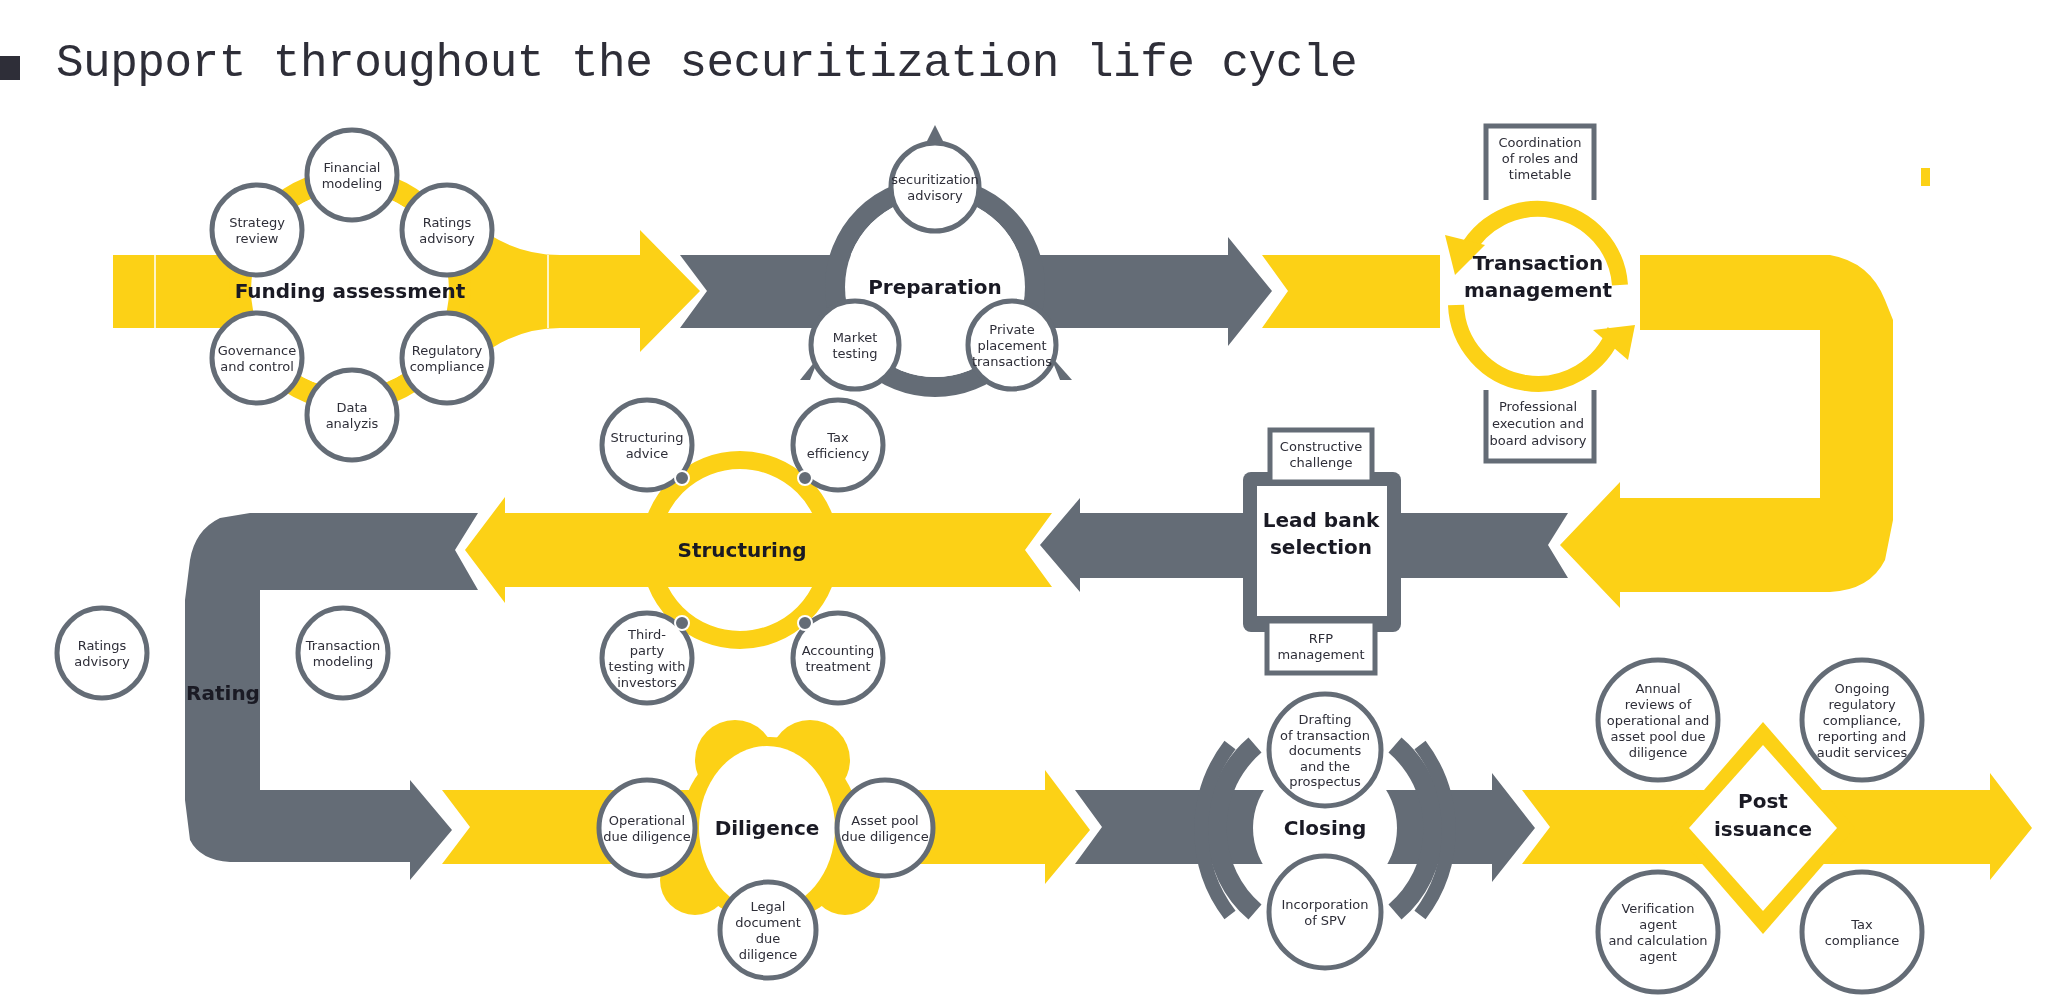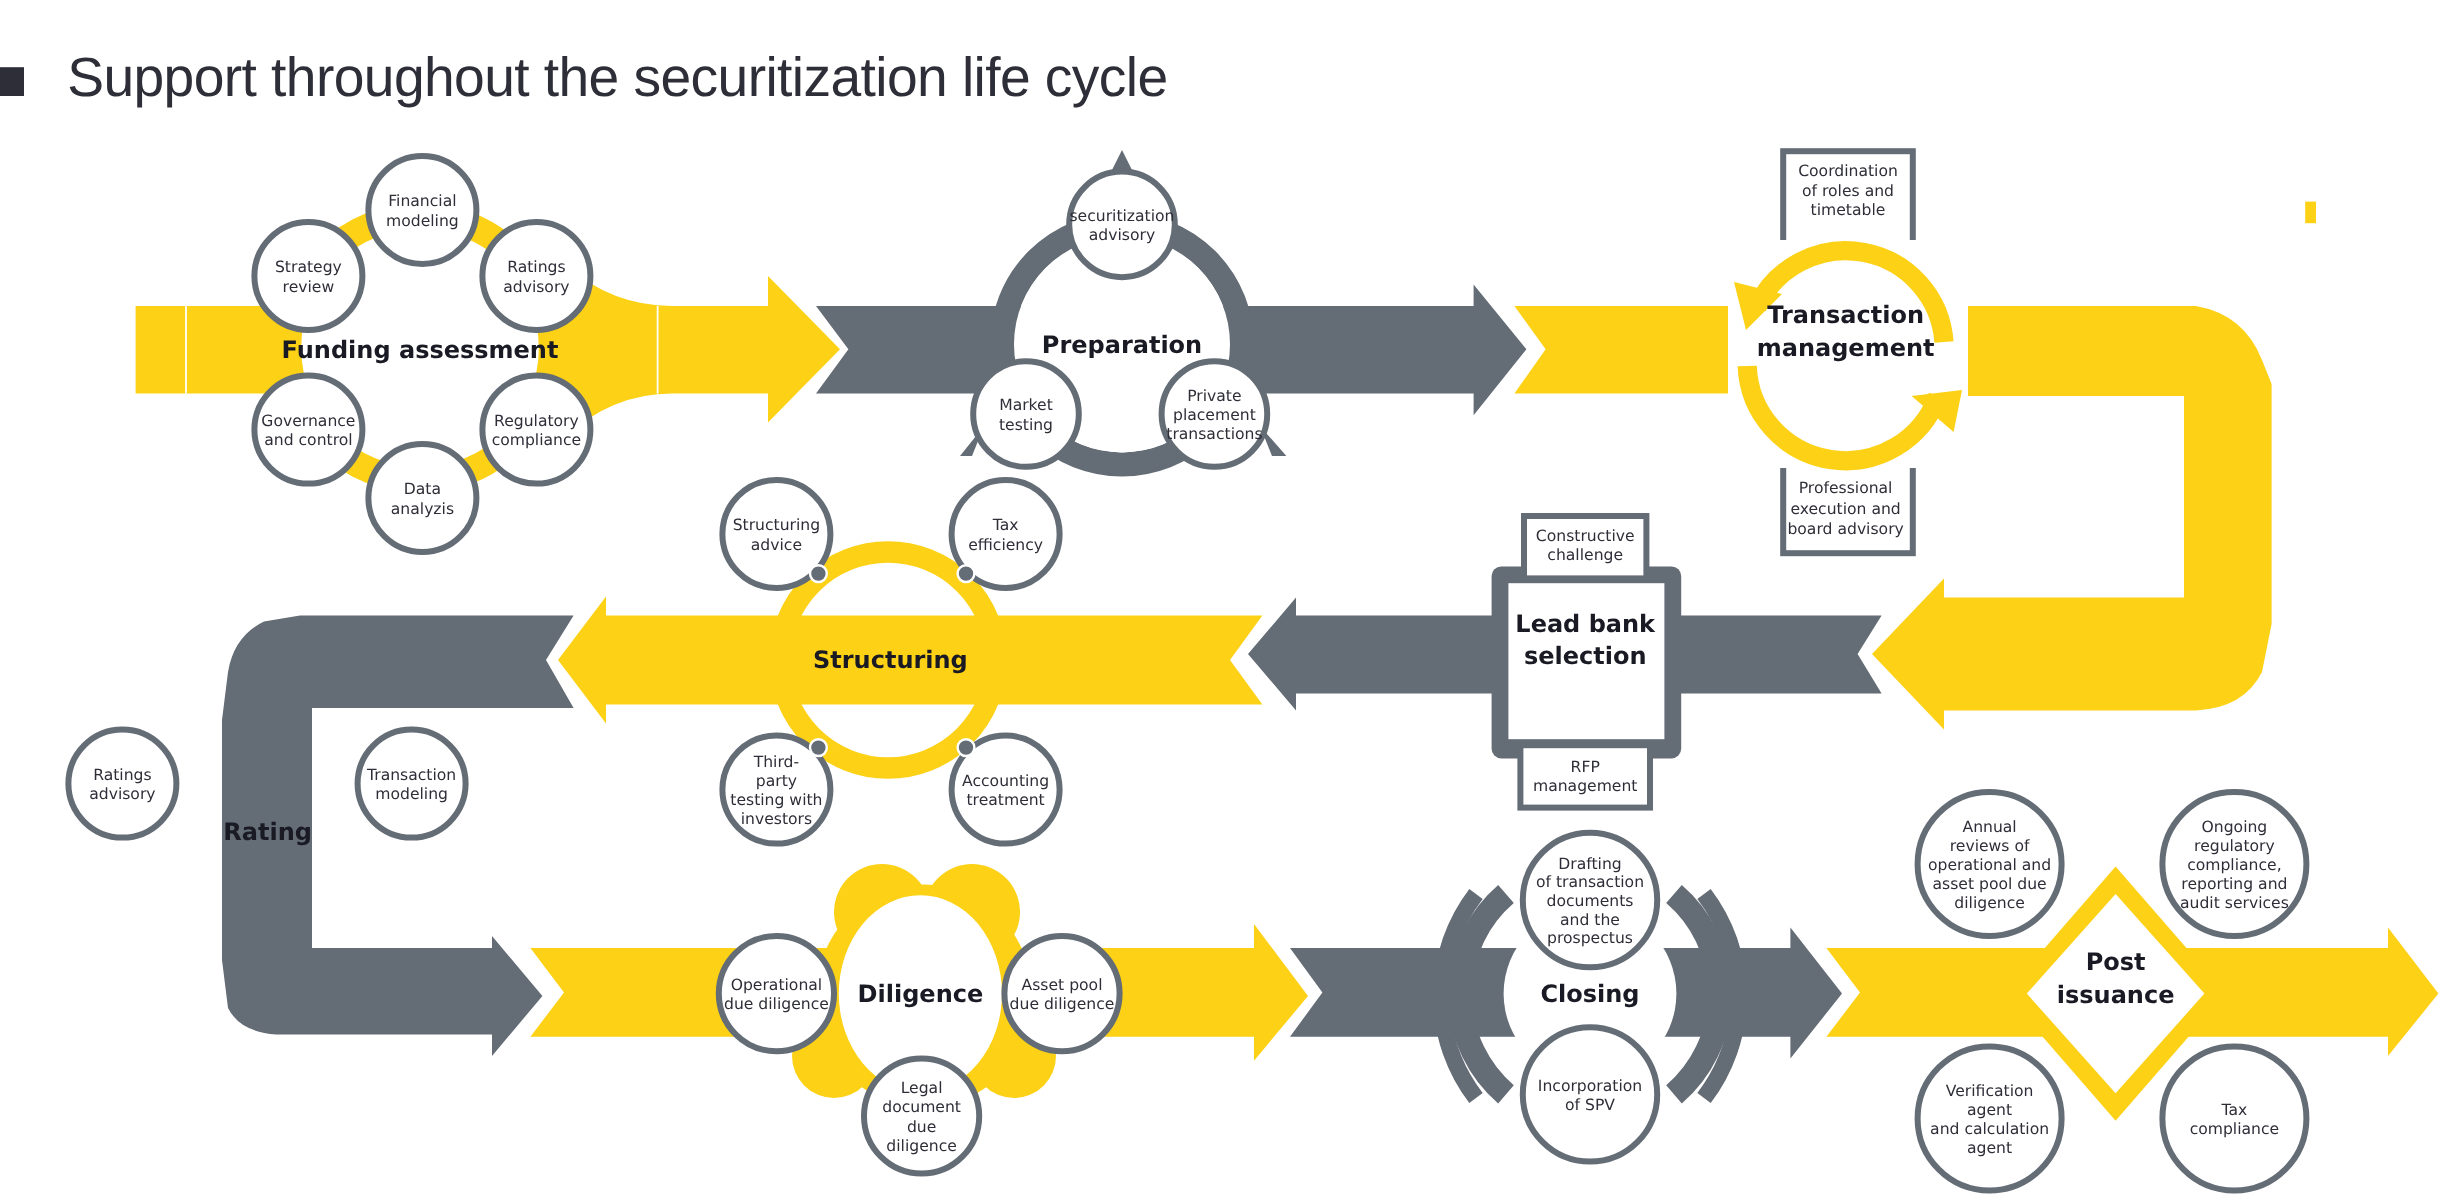--- a/index.html
+++ b/index.html
@@ -1,19 +1,19 @@
 <!DOCTYPE html>
 <html><head>
 <meta charset="utf-8">
 <style>
   html, body { margin: 0; padding: 0; background: #ffffff; }
   body { width: 2048px; height: 997px; overflow: hidden; position: relative; font-family: "DejaVu Sans", sans-serif; }
   .title-wrap { position: absolute; left: 0; top: 34px; height: 60px; display: flex; align-items: center; }
   .title-square { width: 20px; height: 24px; background: #2e2e38; margin-right: 36px; margin-top: 8px; }
-  .title-text { font-family: Liberation Sans, sans-serif; font-size: 46px; color: #2e2e38; letter-spacing: -0.5px; }
+  .title-text { font-family: Liberation Mono, monospace; font-size: 46px; color: #2e2e38; letter-spacing: -0.5px; }
   svg#diagram { position: absolute; left: 0; top: 0; }
   .lbl { font-family: "DejaVu Sans", sans-serif; font-size: 13px; fill: #2e2e38; text-anchor: middle; }
   .stage { font-family: "DejaVu Sans", sans-serif; font-weight: bold; font-size: 20px; fill: #1a1a24; text-anchor: middle; }
   .circ { fill: #ffffff; stroke: #646c76; stroke-width: 5; }
   .boxr { fill: #ffffff; stroke: #646c76; stroke-width: 5; }
 </style>
 </head>
 <body>
 
 <div class="title-wrap">

